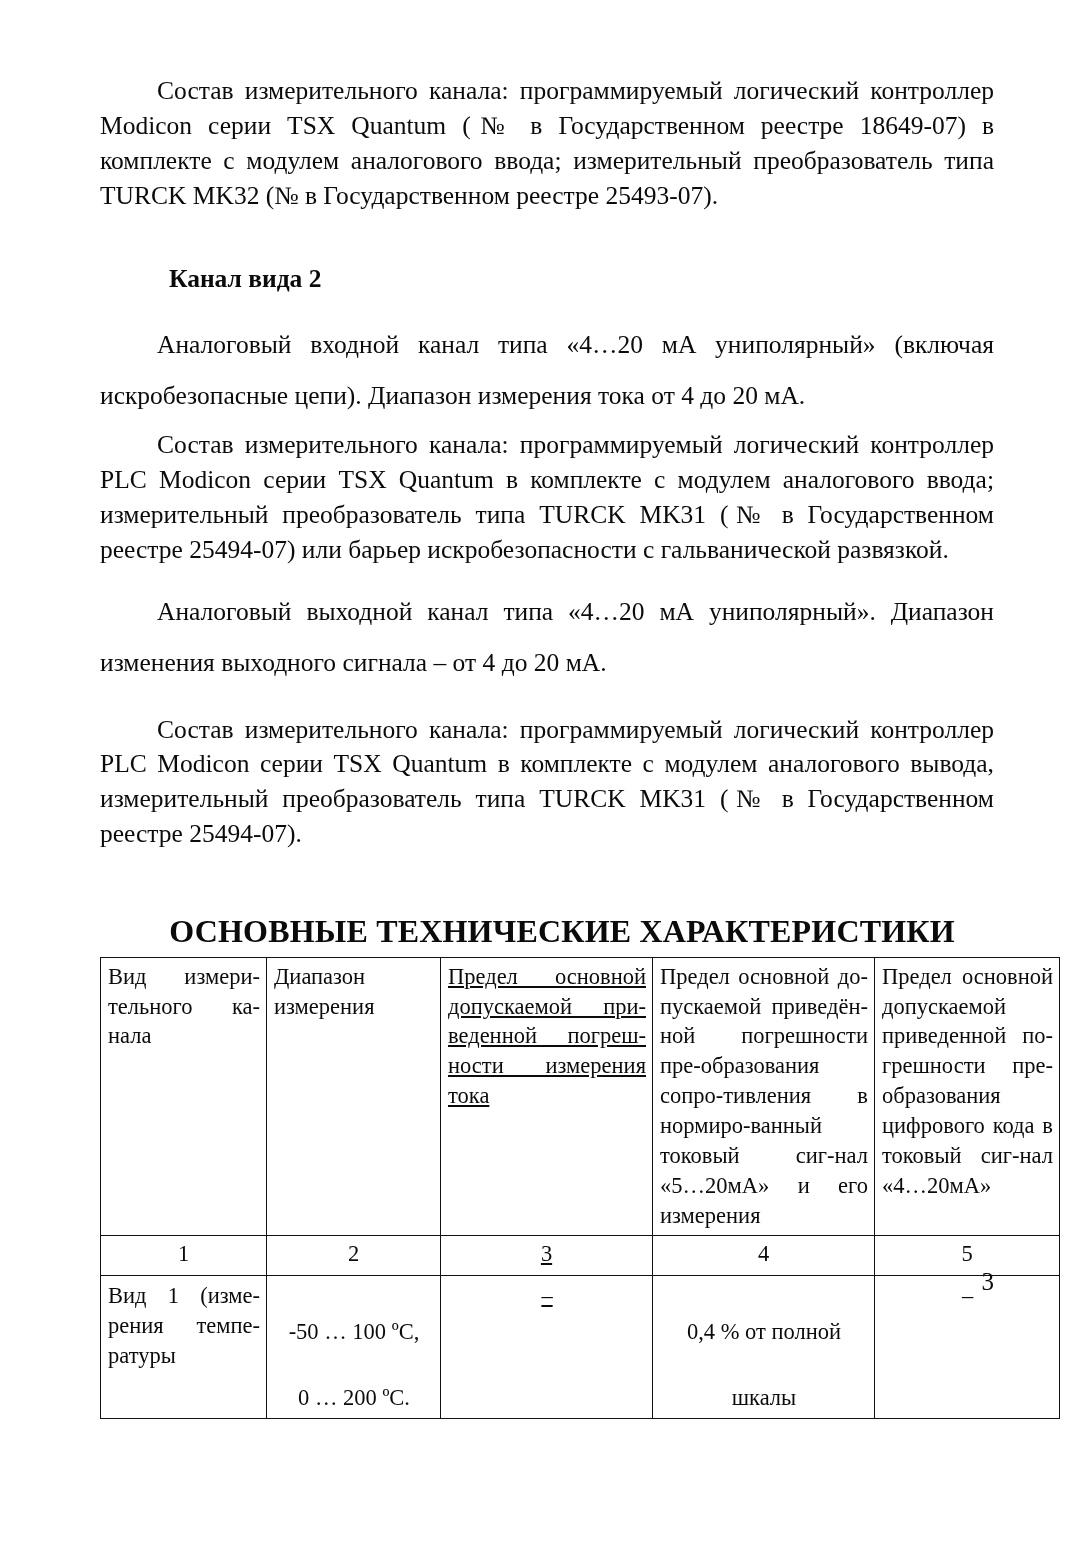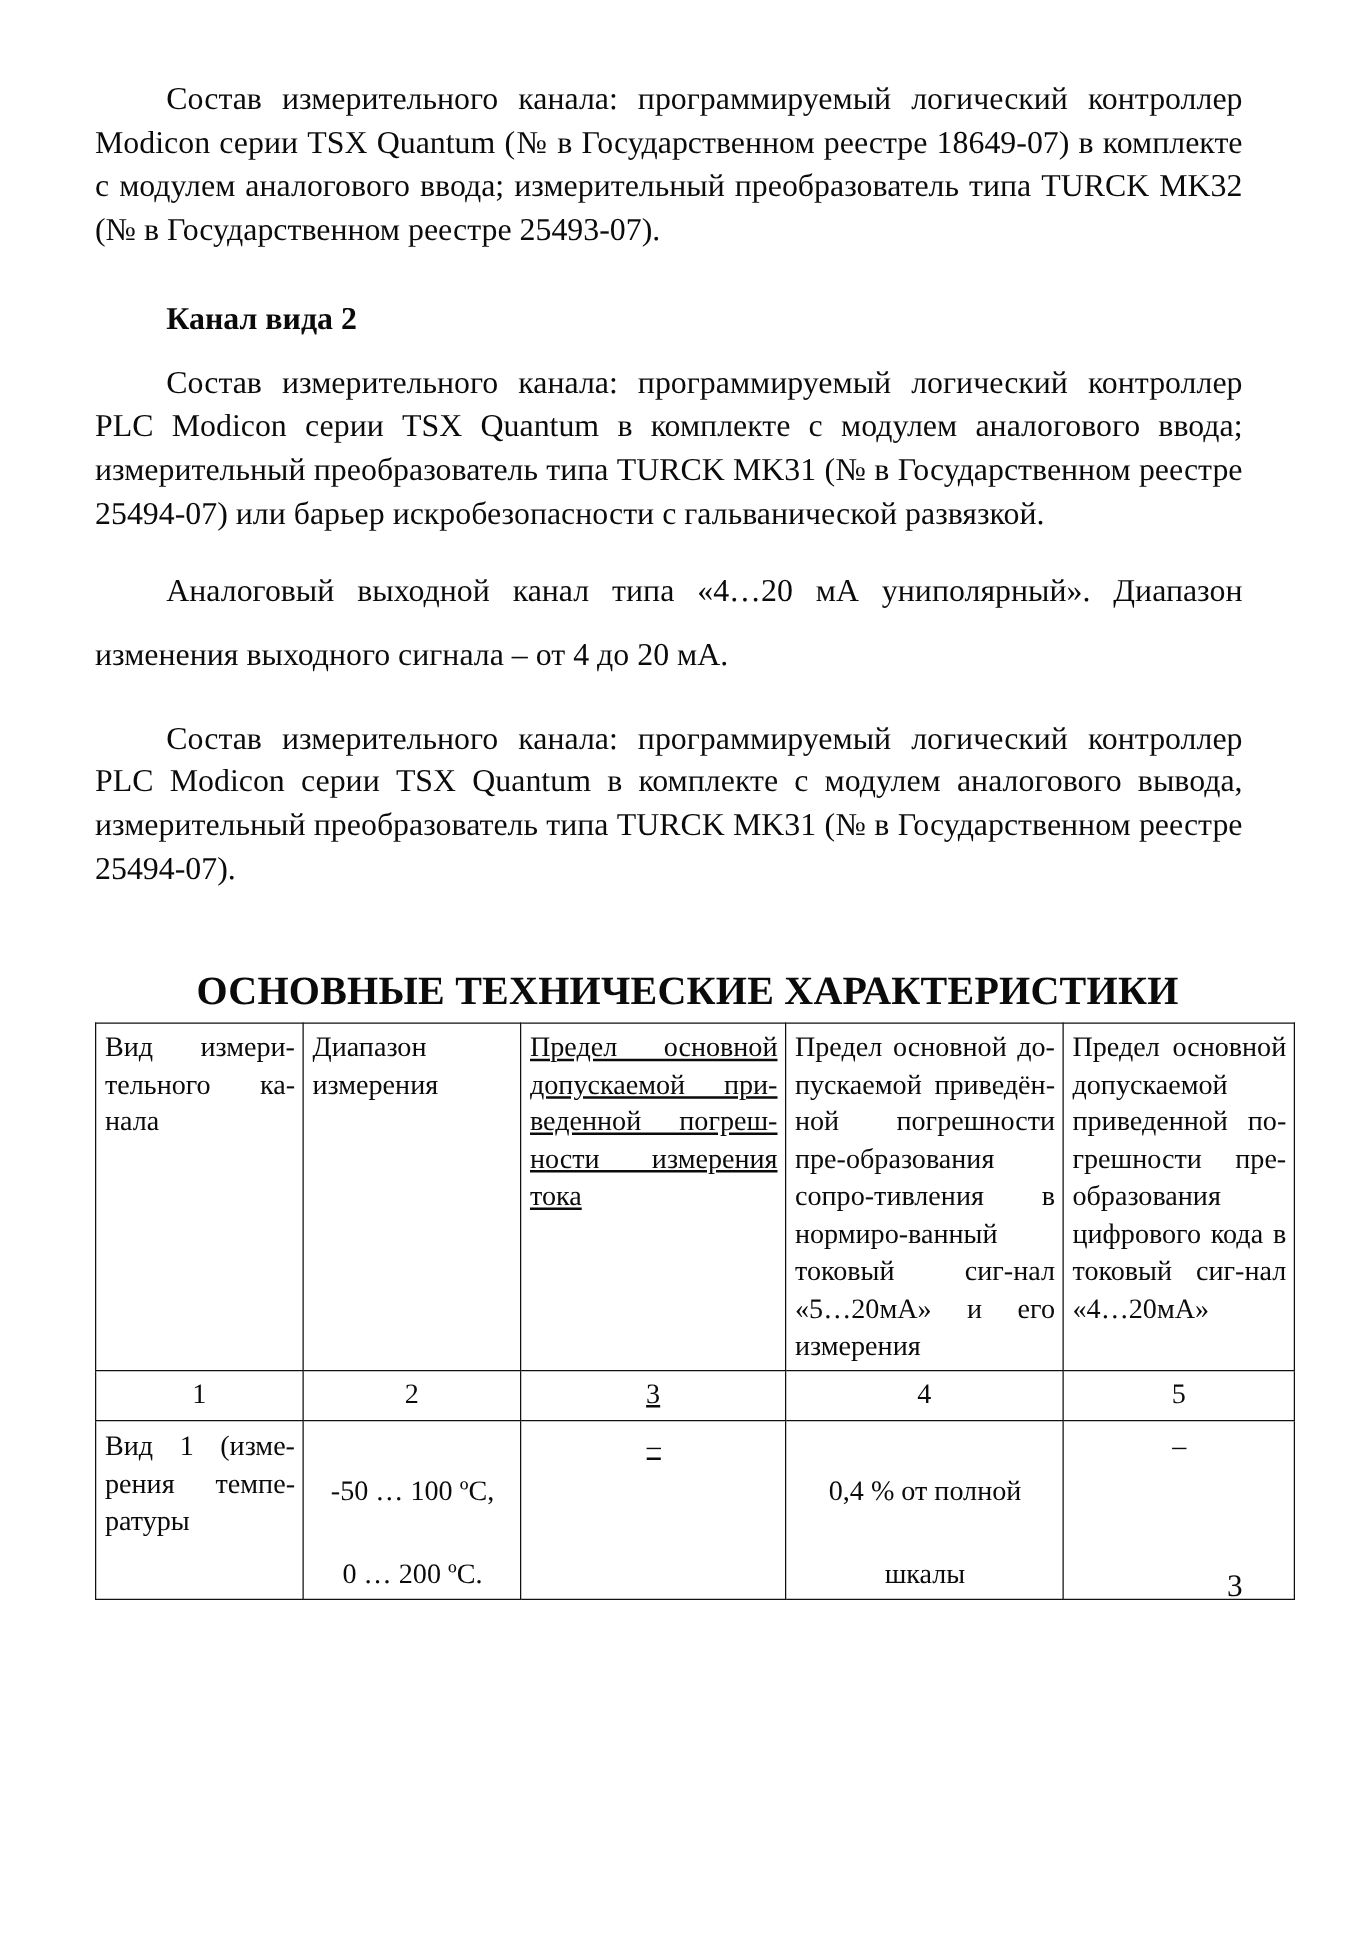--- a/index.html
+++ b/index.html
@@ -11,46 +11,46 @@
   body {
     width: 1086px;
     height: 1560px;
     position: relative;
     font-family: "Liberation Serif", "DejaVu Serif", serif;
     color: #0b0b0b;
     overflow: hidden;
   }
   .page {
     position: absolute;
-    left: 0; top: 4px;
+    left: 0; top: 16px;
     width: 1086px;
     height: 1320px;
     box-sizing: border-box;
-    padding: 58px 92px 40px 76px;
+    padding: 58px 92px 40px 100px;
   }
 
   
   p.para {
     margin: 0;
     font-size: 25.5px;
     line-height: 1.37;
     text-align: justify;
     text-indent: 57px;
     hyphens: manual;
   }
   p.para.loose {
     line-height: 2.02;
   }
   .sp-lg { height: 36px; }
   .sp-md { height: 24px; }
   .sp-sm { height: 12px; }
   .sp-xs { height: 6px; }
 
   h3.subhead {
-    margin: 0;
+    margin: 12px;
     font-size: 25.5px;
     font-weight: bold;
     line-height: 1.3;
     text-indent: 57px;
     text-align: left;
   }
 
   
   h2.section-title {
     margin: 0;
@@ -114,20 +114,21 @@
 <div class="page">
 
   <p class="para">Состав измерительного канала: программируемый логический контроллер Modicon серии TSX Quantum (№ в Государственном реестре 18649-07) в комплекте с модулем аналогового ввода; измерительный преобразователь типа TURCK MK32 (№ в Государственном реестре 25493-07).</p>
 
   <div class="sp-lg"></div>
 
   <h3 class="subhead">Канал вида 2</h3>
 
   <div class="sp-sm"></div>
 
+  <p class="para loose">Аналоговый входной канал типа «4…20 мА униполярный» (включая искробезопасные цепи). Диапазон измерения тока от 4 до 20 мА.</p>
 
   <div class="sp-xs"></div>
 
   <p class="para">Состав измерительного канала: программируемый логический контроллер PLC Modicon серии TSX Quantum в комплекте с модулем аналогового ввода; измерительный преобразователь типа TURCK MK31  (№ в Государственном реестре 25494-07) или барьер искробезопасности с гальванической развязкой.</p>
 
 
   <div class="sp-xs"></div>
 
 
   <div class="sp-sm"></div>

